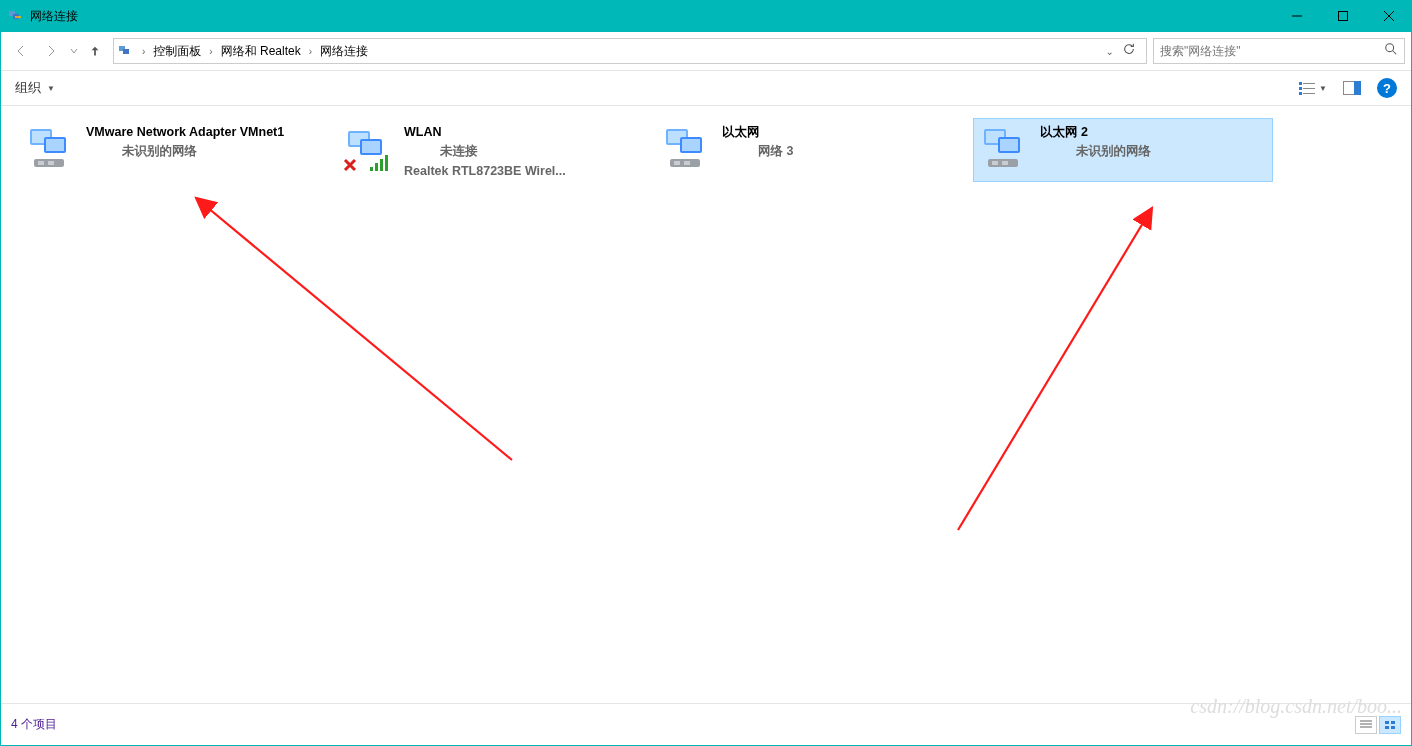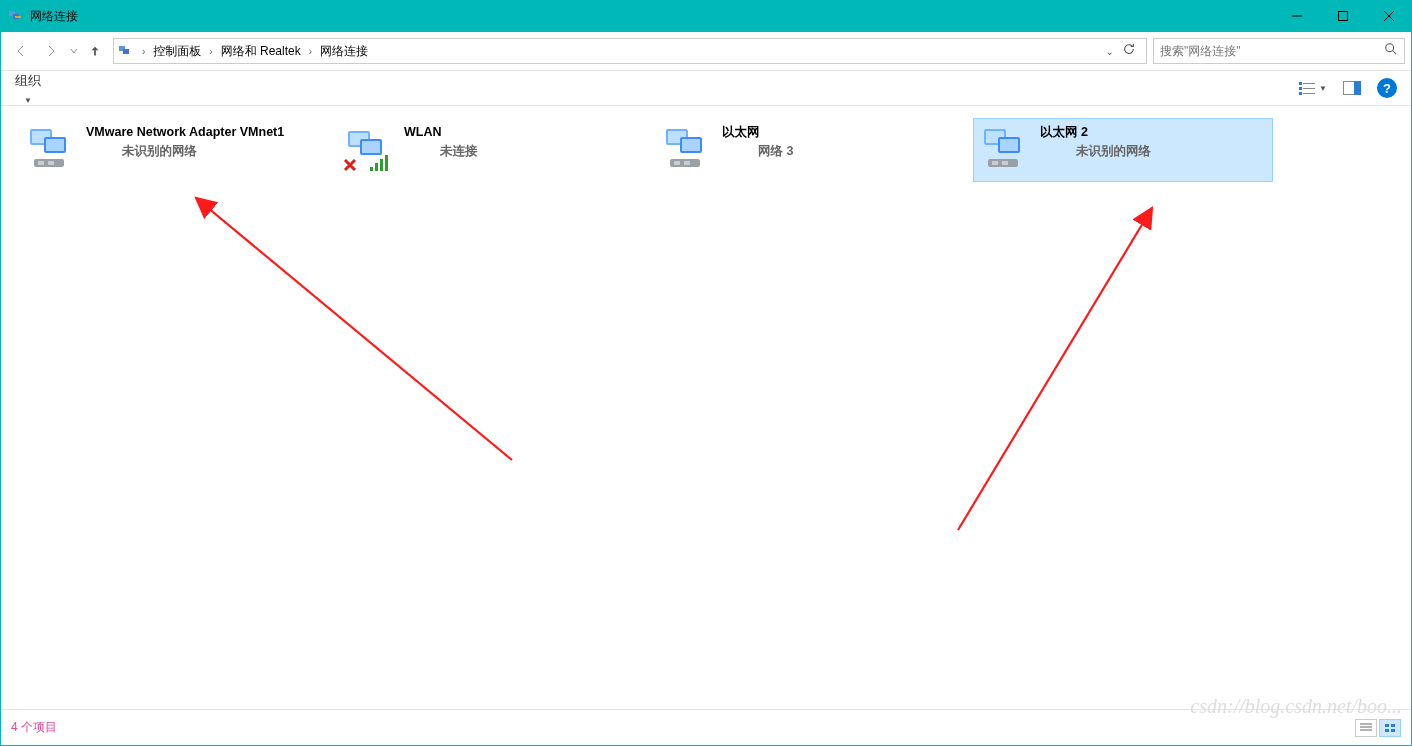--- a/index.html
+++ b/index.html
@@ -22,38 +22,38 @@
     .crumb-sep { color: #666; font-size: 10px; margin: 0 4px; }
     .crumb-item { font-size: 12px; color: #000; padding: 0 4px; }
     .breadcrumb-flex { flex: 1; }
     .crumb-dd { color: #666; font-size: 10px; margin-right: 2px; }
     .refresh-btn { color: #555; padding: 0 6px; }
     .search-box { width: 252px; border: 1px solid #ccc; height: 26px; display: flex; align-items: center; padding: 0 6px; }
     .search-input { border: none; outline: none; flex: 1; font-size: 12px; color: #666; }
     .search-icon { color: #555; }
     
     .toolbar { height: 36px; border-top: 1px solid #e5e5e5; border-bottom: 1px solid #e5e5e5; display: flex; align-items: center; padding: 0 14px; background: #fff; }
-    .organize-btn { display: flex; align-items: center; font-size: 13px; color: #333; gap: 6px; flex-direction: column; }
+    .organize-btn { display: flex; align-items: center; font-size: 13px; color: #333; gap: 6px; }
     .organize-btn .dd { font-size: 8px; color: #555; }
     .toolbar-spacer { flex: 1; }
     .view-btn { display: flex; align-items: center; gap: 4px; margin-left: 16px; color: #555; }
     .view-btn .dd { font-size: 8px; }
     .help-btn { width: 20px; height: 20px; border-radius: 50%; background: #0078d7; color: #fff; display: flex; align-items: center; justify-content: center; font-size: 13px; font-weight: bold; margin-left: 16px; }
     
     .content { flex: 1; position: relative; padding: 12px 18px; display: flex; flex-wrap: wrap; align-content: flex-start; gap: 4px 18px; }
     
     .net-item { width: 300px; height: 64px; display: flex; padding: 4px; border: 1px solid transparent; }
     .net-item.selected { border: 1px solid #99d1ff; background: #cce8ff; }
     .net-icon { width: 54px; height: 54px; position: relative; flex-shrink: 0; }
     .net-text { flex: 1; margin-left: 8px; font-size: 12.5px; line-height: 1.55; color: #000; overflow: hidden; font-weight: bold; }
     .net-line1 { white-space: nowrap; overflow: hidden; text-overflow: ellipsis; }
     .net-line2 { color: #666; white-space: nowrap; overflow: hidden; text-overflow: ellipsis; margin-left: 36px; }
     .net-line3 { color: #666; white-space: nowrap; overflow: hidden; text-overflow: ellipsis; }
     
-    .statusbar { height: 36px; border-top: 1px solid #e5e5e5; display: flex; align-items: center; padding: 0 10px; font-size: 12px; color: #ec4899; }
+    .statusbar { height: 42px; border-top: 1px solid #e5e5e5; display: flex; align-items: center; padding: 0 10px; font-size: 12px; color: #4c1d95; }
     .statusbar-spacer { flex: 1; }
     .status-view { display: flex; gap: 2px; }
     .status-view-btn { width: 22px; height: 18px; border: 1px solid #ccc; display: flex; align-items: center; justify-content: center; }
     .status-view-btn.active { background: #cce8ff; border-color: #99d1ff; }
     
     .watermark { position: absolute; right: 10px; bottom: 28px; color: #ddd; font-size: 20px; font-family: Georgia, serif; font-style: italic; pointer-events: none; }
     
     .arrow-layer { position: absolute; top: 0; left: 0; pointer-events: none; }
   </style>
 </head>
@@ -193,20 +193,21 @@
               <rect x="15" y="2" width="3" height="16" fill="#2e9e2e"></rect>
             </g>
       <g transform="translate(0,34)">
               <circle cx="8" cy="8" r="8" fill="#fff"></circle>
               <path d="M3 3 L13 13 M13 3 L3 13" stroke="#d9201c" stroke-width="3"></path>
             </g>
           </svg></div>
     <div class="net-text">
       <div class="net-line1">WLAN</div>
       <div class="net-line2">未连接</div>
+      <div class="net-line3">Realtek RTL8723BE Wirel...</div>
     </div>
       </div>
       <div class="net-item">
     <div class="net-icon"><svg width="54" height="54" viewBox="0 0 54 54">
     <rect x="6" y="6" width="22" height="16" rx="2" fill="#6fb2ff"></rect>
             <rect x="8" y="8" width="18" height="12" fill="#bde0ff"></rect>
     <rect x="20" y="14" width="22" height="16" rx="2" fill="#3d8bff"></rect>
             <rect x="22" y="16" width="18" height="12" fill="#a8d4ff"></rect>
     <rect x="10" y="36" width="30" height="8" rx="2" fill="#9aa0a6"></rect>
             <rect x="14" y="38" width="6" height="4" fill="#c9ccd0"></rect>

